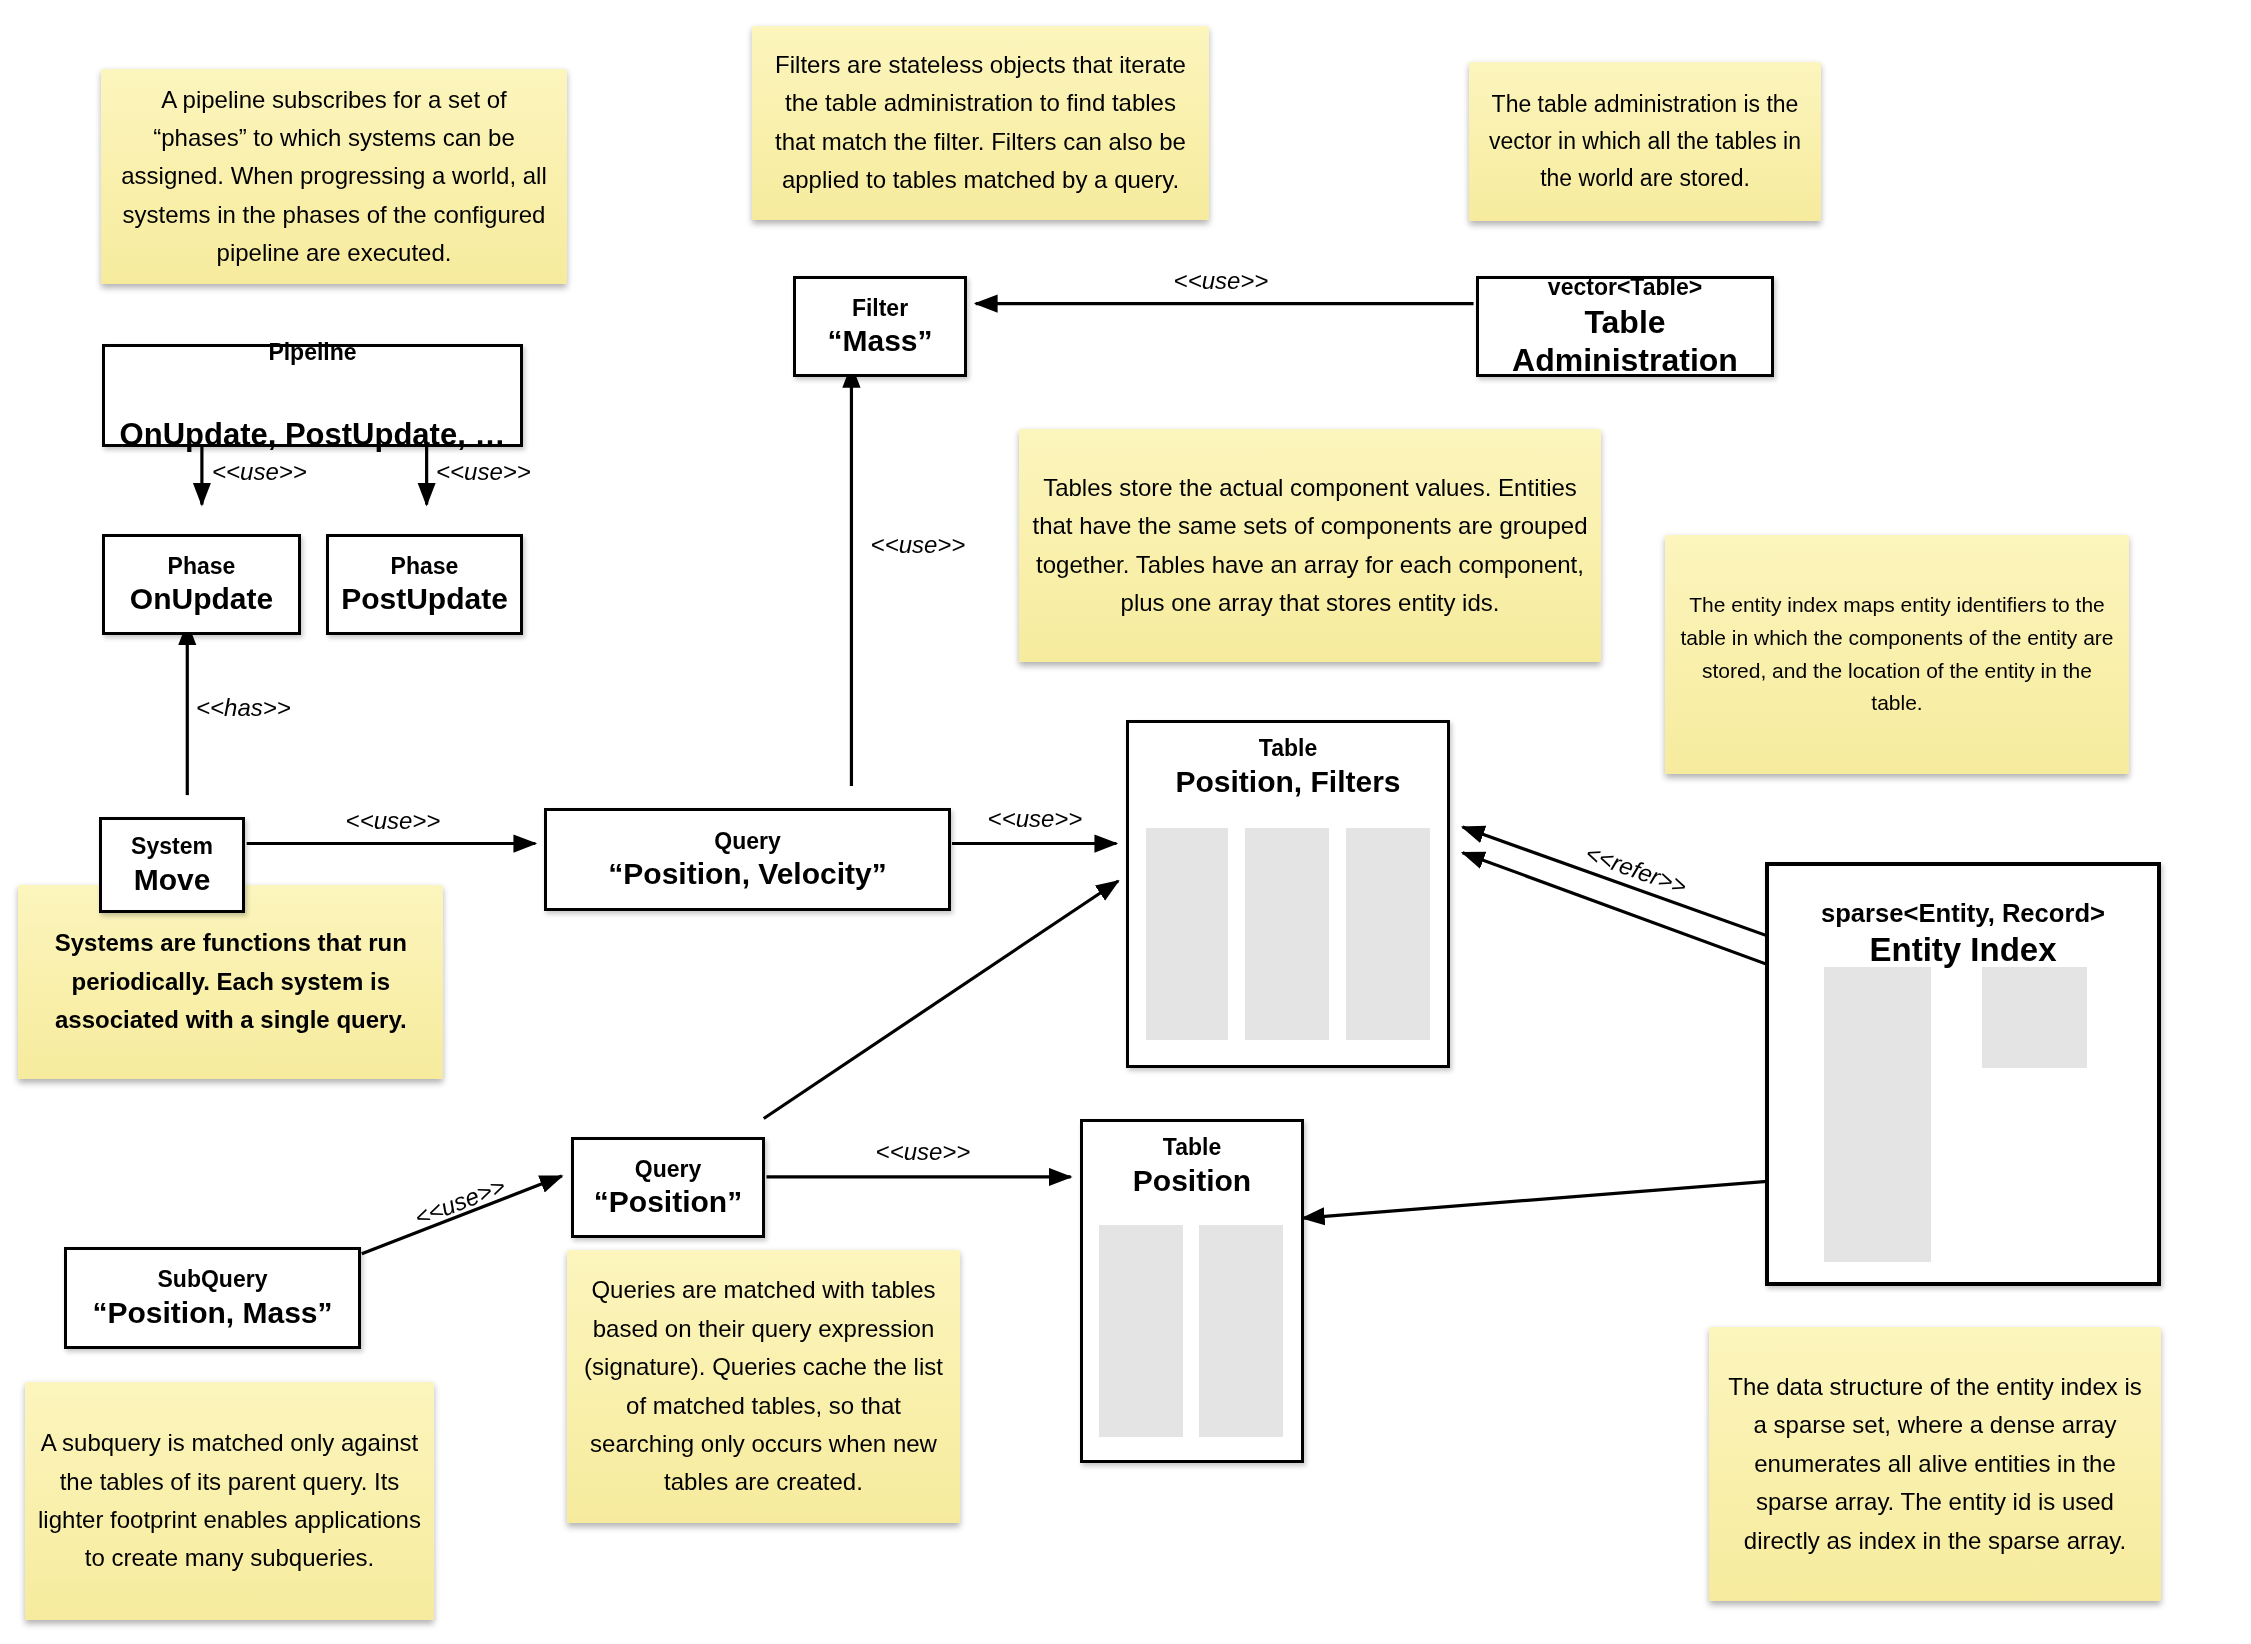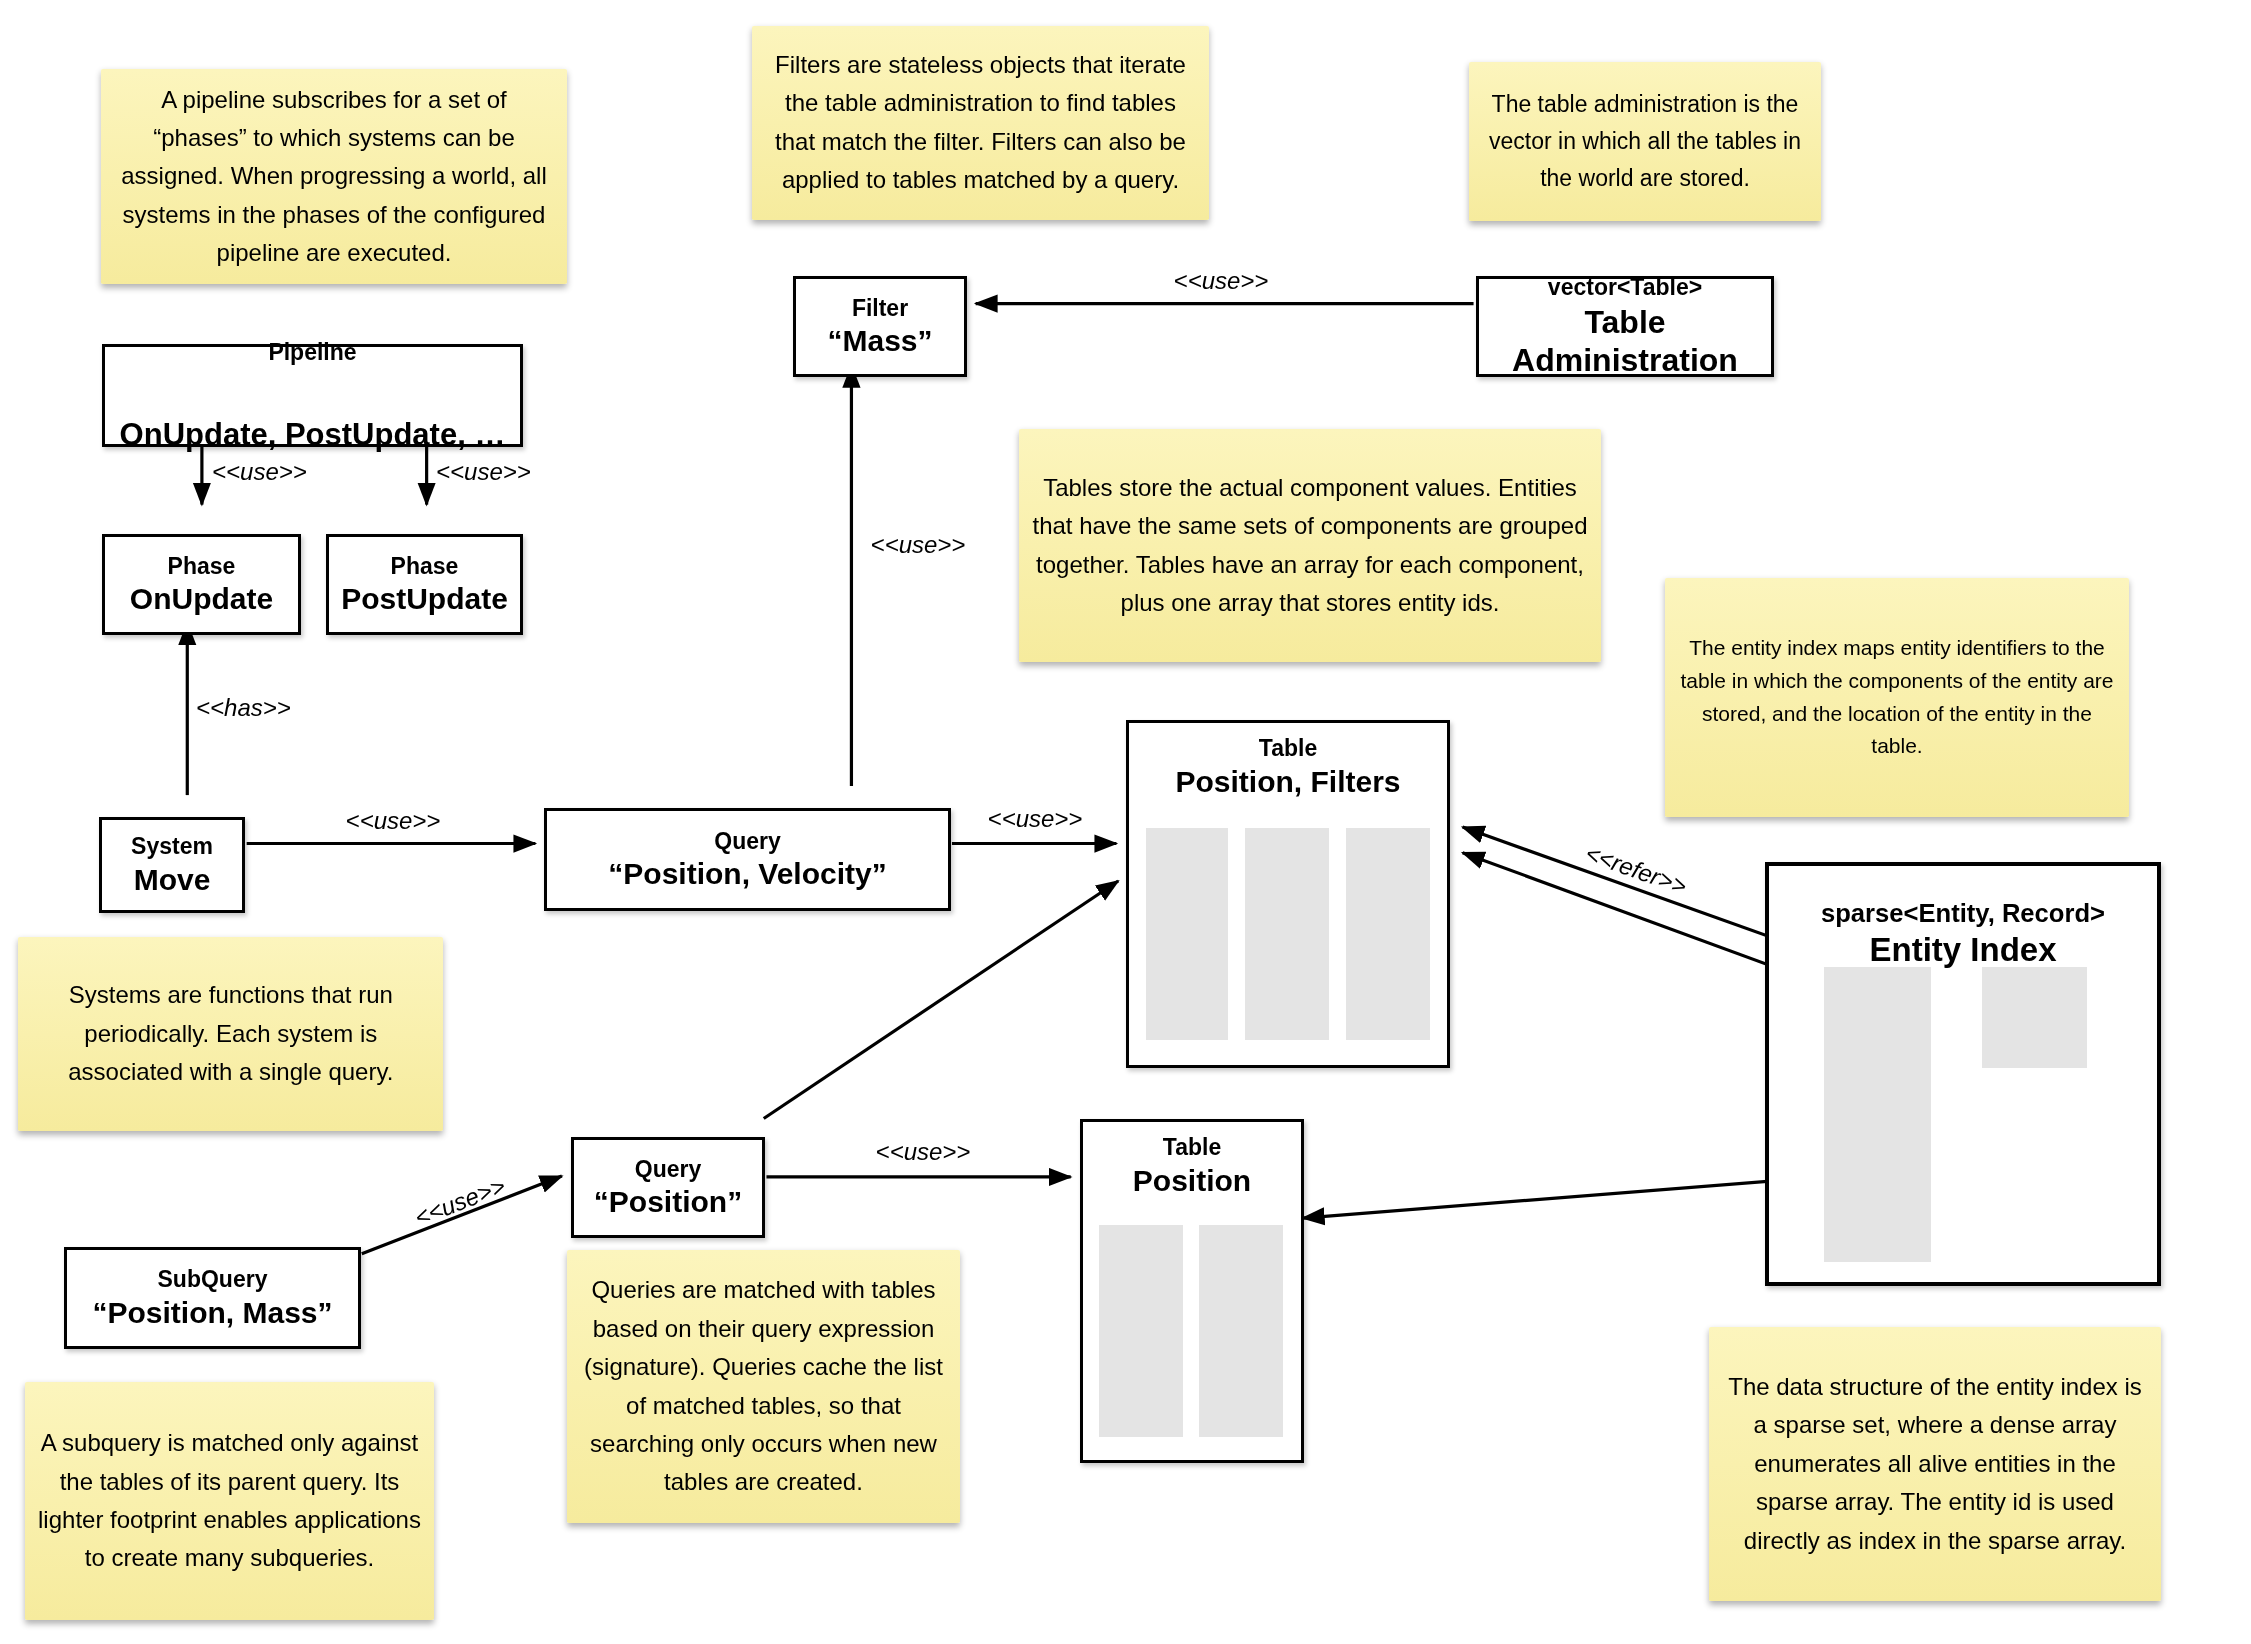--- a/index.html
+++ b/index.html
@@ -55,23 +55,23 @@
   </svg>
 
   <div class="note" style="left:101px;top:69px;width:466px;height:215px;">A pipeline subscribes for a set of “phases” to which systems can be assigned. When progressing a world, all systems in the phases of the configured pipeline are executed.</div>
 
   <div class="note" style="left:752px;top:25.6px;width:457px;height:194px;">Filters are stateless objects that iterate the table administration to find tables that match the filter. Filters can also be applied to tables matched by a query.</div>
 
   <div class="note mid" style="left:1469px;top:62px;width:352px;height:159px;">The table administration is the vector in which all the tables in the world are stored.</div>
 
   <div class="note" style="left:1019px;top:429px;width:582px;height:233px;">Tables store the actual component values. Entities that have the same sets of components are grouped together. Tables have an array for each component, plus one array that stores entity ids.</div>
 
-  <div class="note small" style="left:1665px;top:578px;width:464px;height:239px;">The entity index maps entity identifiers to the table in which the components of the entity are stored, and the location of the entity in the table.</div>
+  <div class="note small" style="left:1665px;top:535px;width:464px;height:239px;">The entity index maps entity identifiers to the table in which the components of the entity are stored, and the location of the entity in the table.</div>
 
-  <div class="note" style="left:18.3px;top:937px;width:425px;height:194px;">Systems are functions that run periodically. Each system is associated with a single query.</div>
+  <div class="note" style="left:18.3px;top:885px;width:425px;height:194px;font-weight:bold;">Systems are functions that run periodically. Each system is associated with a single query.</div>
 
   <div class="note" style="left:567px;top:1250px;width:393px;height:273px;">Queries are matched with tables based on their query expression (signature). Queries cache the list of matched tables, so that searching only occurs when new tables are created.</div>
 
   <div class="note" style="left:25px;top:1382px;width:409px;height:238px;">A subquery is matched only against the tables of its parent query. Its lighter footprint enables applications to create many subqueries.</div>
 
   <div class="note" style="left:1709px;top:1327px;width:452px;height:274px;">The data structure of the entity index is a sparse set, where a dense array enumerates all alive entities in the sparse array. The entity id is used directly as index in the sparse array.</div>
 
   <div class="box" style="left:102px;top:324px;width:421px;height:103px;gap:48px;">
     <span class="sub">Pipeline</span>
     <span class="main" style="font-size:31px;">OnUpdate, PostUpdate, …</span>

